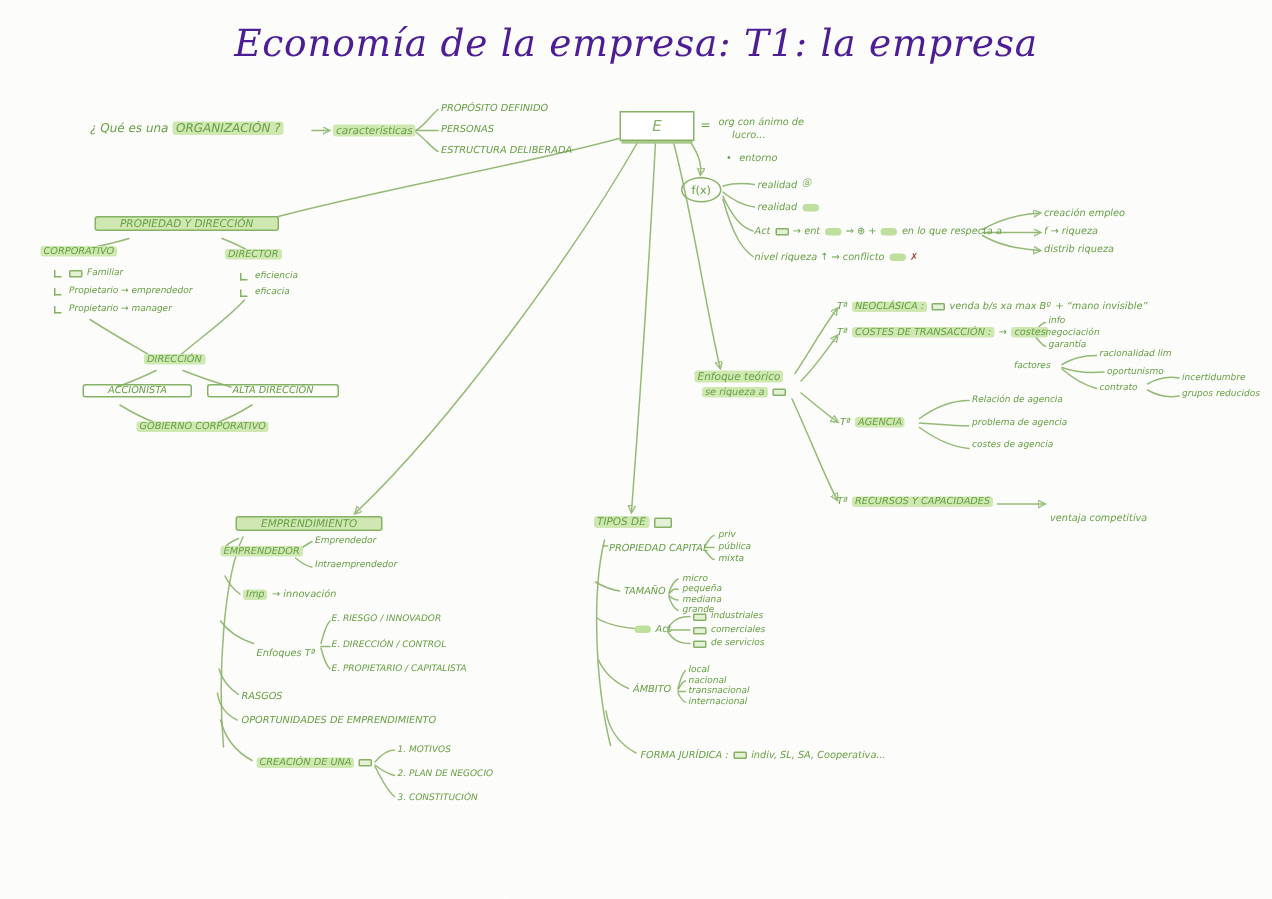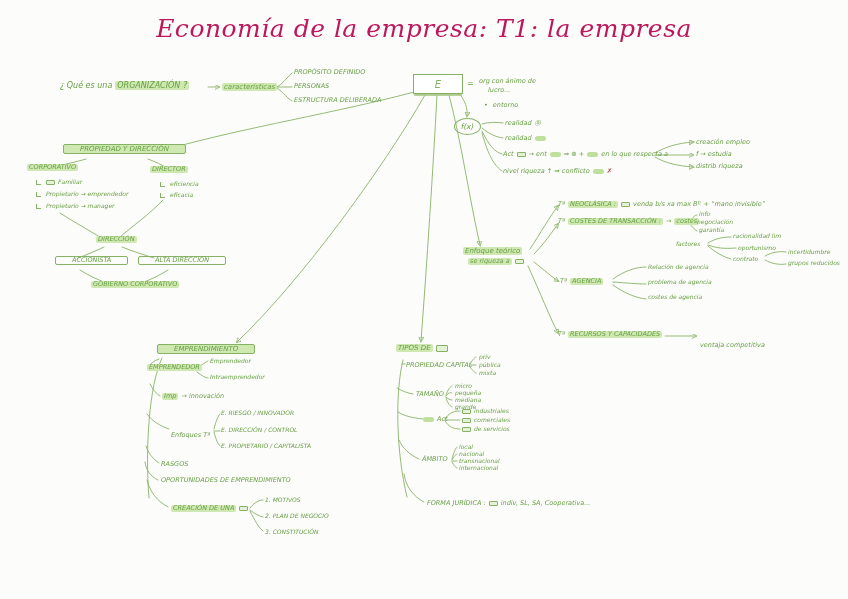--- a/index.html
+++ b/index.html
@@ -2,32 +2,32 @@
 <html><head>
 <meta charset="utf-8">
 <style>
   *{margin:0;padding:0;box-sizing:border-box}
   html,body{background:#ffffff}
   .canvas{position:relative;width:848px;height:599px;background:#fcfcfa;overflow:hidden;
           font-family:"DejaVu Sans",sans-serif;color:#679f45}
   .links{position:absolute;left:0;top:0;width:848px;height:599px;pointer-events:none}
   .links path{fill:none;stroke:#8ab368;stroke-width:1;stroke-linecap:round;opacity:.9}
   .title{position:absolute;left:0;right:0;top:14px;text-align:center;
-         font-family:"DejaVu Serif",serif;font-style:italic;font-size:25px;color:#be185d;letter-spacing:.5px}
+         font-family:"DejaVu Serif",serif;font-style:italic;font-size:25px;color:#4c1d95;letter-spacing:.5px}
   .n{position:absolute;font-style:italic;white-space:nowrap;display:inline-flex;align-items:center;gap:3px;line-height:1.15;font-size:7px}
   .f8{font-size:8px}.f7{font-size:7px}.f65{font-size:6.5px}.f6{font-size:6px}
   .hl{background:#cfe8b2;padding:0 2px;border-radius:2px}
   .bx{border:1px solid #85b264;padding:0 16px;border-radius:2px}
   .ebox{display:inline-block;width:12px;height:7px;border:1px solid #85b264;background:#e4f1d6;border-radius:1px}
   .ebox-sm{display:inline-block;width:9px;height:5px;border:1px solid #85b264;background:#e4f1d6;border-radius:1px}
   .ebox-main{position:absolute;left:413px;top:74px;width:50px;height:20px;border:1.3px solid #85b264;
              box-shadow:0 3px 0 -1.2px #a9c98b;display:flex;align-items:center;justify-content:center;
              font-size:10px;font-style:italic;color:#85b264;background:#fff}
   .fx{position:absolute;left:454px;top:118px;width:27px;height:17px;border:1.1px solid #85b264;border-radius:50%;
-      display:flex;align-items:center;justify-content:center;font-size:7.5px;font-style:italic}
+      display:flex;align-items:center;justify-content:center;font-size:7.5px;}
   .scb{display:inline-block;width:11px;height:5px;background:#bfe09c;border-radius:3px}
   .redx{color:#a04545;font-style:normal;font-weight:bold}
   .tick::before{content:"";display:inline-block;width:4px;height:4px;border-left:1px solid #85b264;border-bottom:1px solid #85b264;margin-right:2px}
   .dot::before{content:"•";margin-right:2px}
   .mark{font-size:6px}
 </style>
 </head>
 <body>
 
 <div class="canvas">
@@ -185,21 +185,21 @@
   </div>
   <div class="n f65" style="left:503px;top:168px">
     <span>nivel riqueza ↑ ⇒ conflicto</span>
     <span class="scb"></span>
     <span class="redx">✗</span>
   </div>
   <div class="n f65" style="left:696px;top:139px">
     <span>creación empleo</span>
   </div>
   <div class="n f65" style="left:696px;top:151px">
-    <span>f → estudia</span>
+    <span>f → riqueza</span>
   </div>
   <div class="n f65" style="left:696px;top:163px">
     <span>distrib riqueza</span>
   </div>
 
   <div class="n f7" style="left:63px;top:144px">
     <span class="hl bx">PROPIEDAD Y DIRECCIÓN</span>
   </div>
   <div class="n f65" style="left:27px;top:164px">
     <span class="hl">CORPORATIVO</span>

